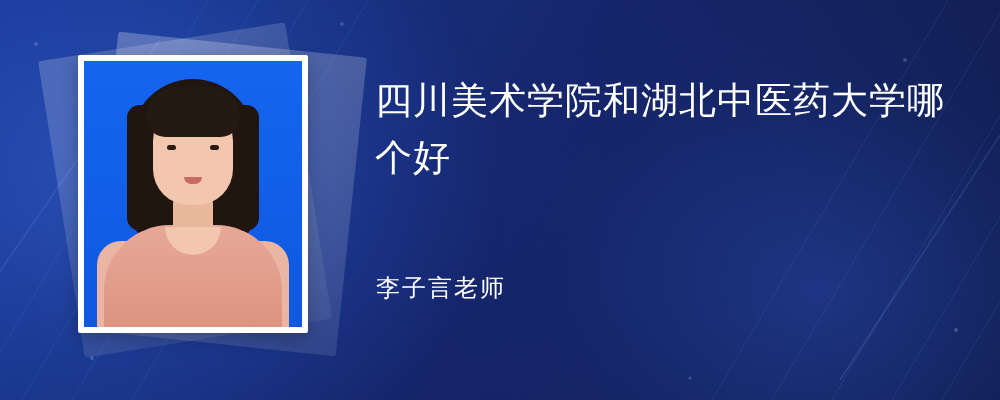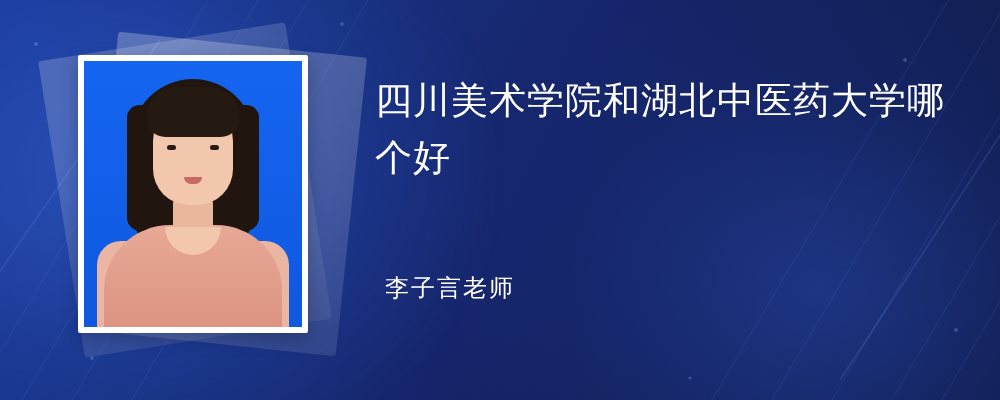--- a/index.html
+++ b/index.html
@@ -205,21 +205,21 @@
     top: 72px;
     width: 590px;
     color: #ffffff;
     font-size: 37px;
     line-height: 1.55;
     letter-spacing: 1px;
     font-weight: normal;
   }
   .author {
     position: absolute;
-    left: 10px;
+    left: 1px;
     top: 272px;
     color: #ffffff;
     font-size: 24px;
     letter-spacing: 2px;
   }
   .role {
     position: absolute;
     left: 0;
     top: 320px;
     color: #c3cbe4;

